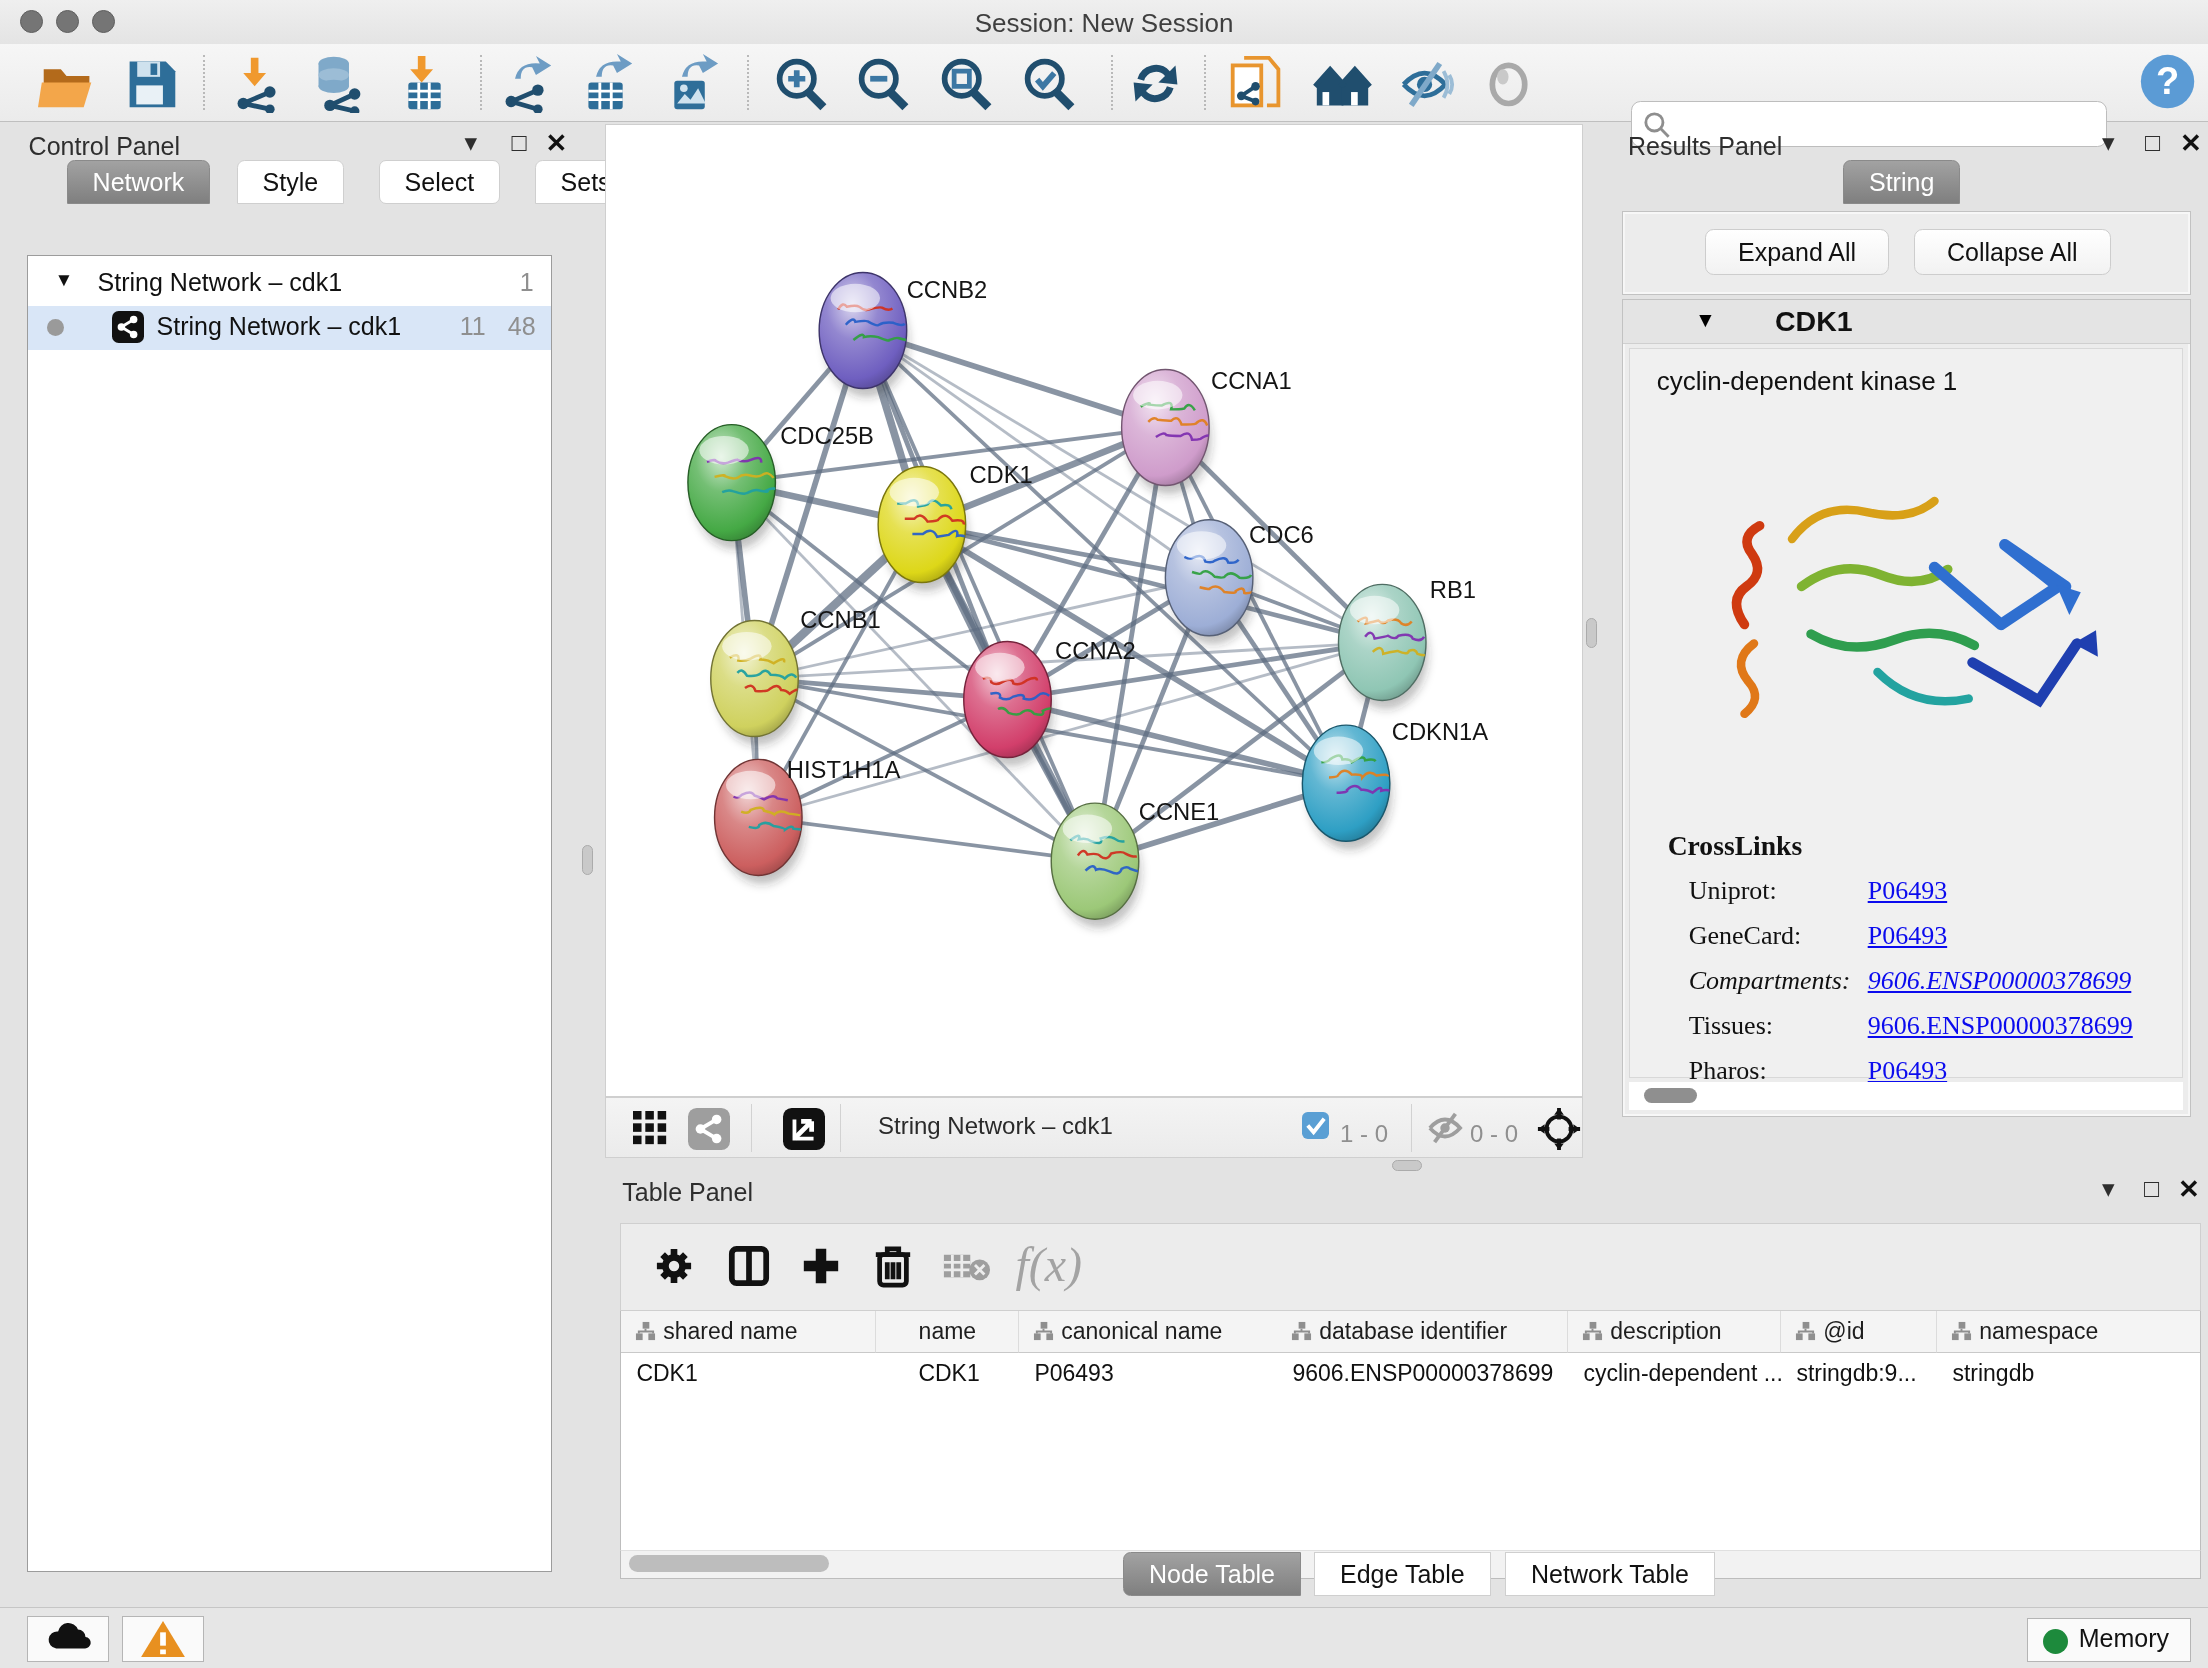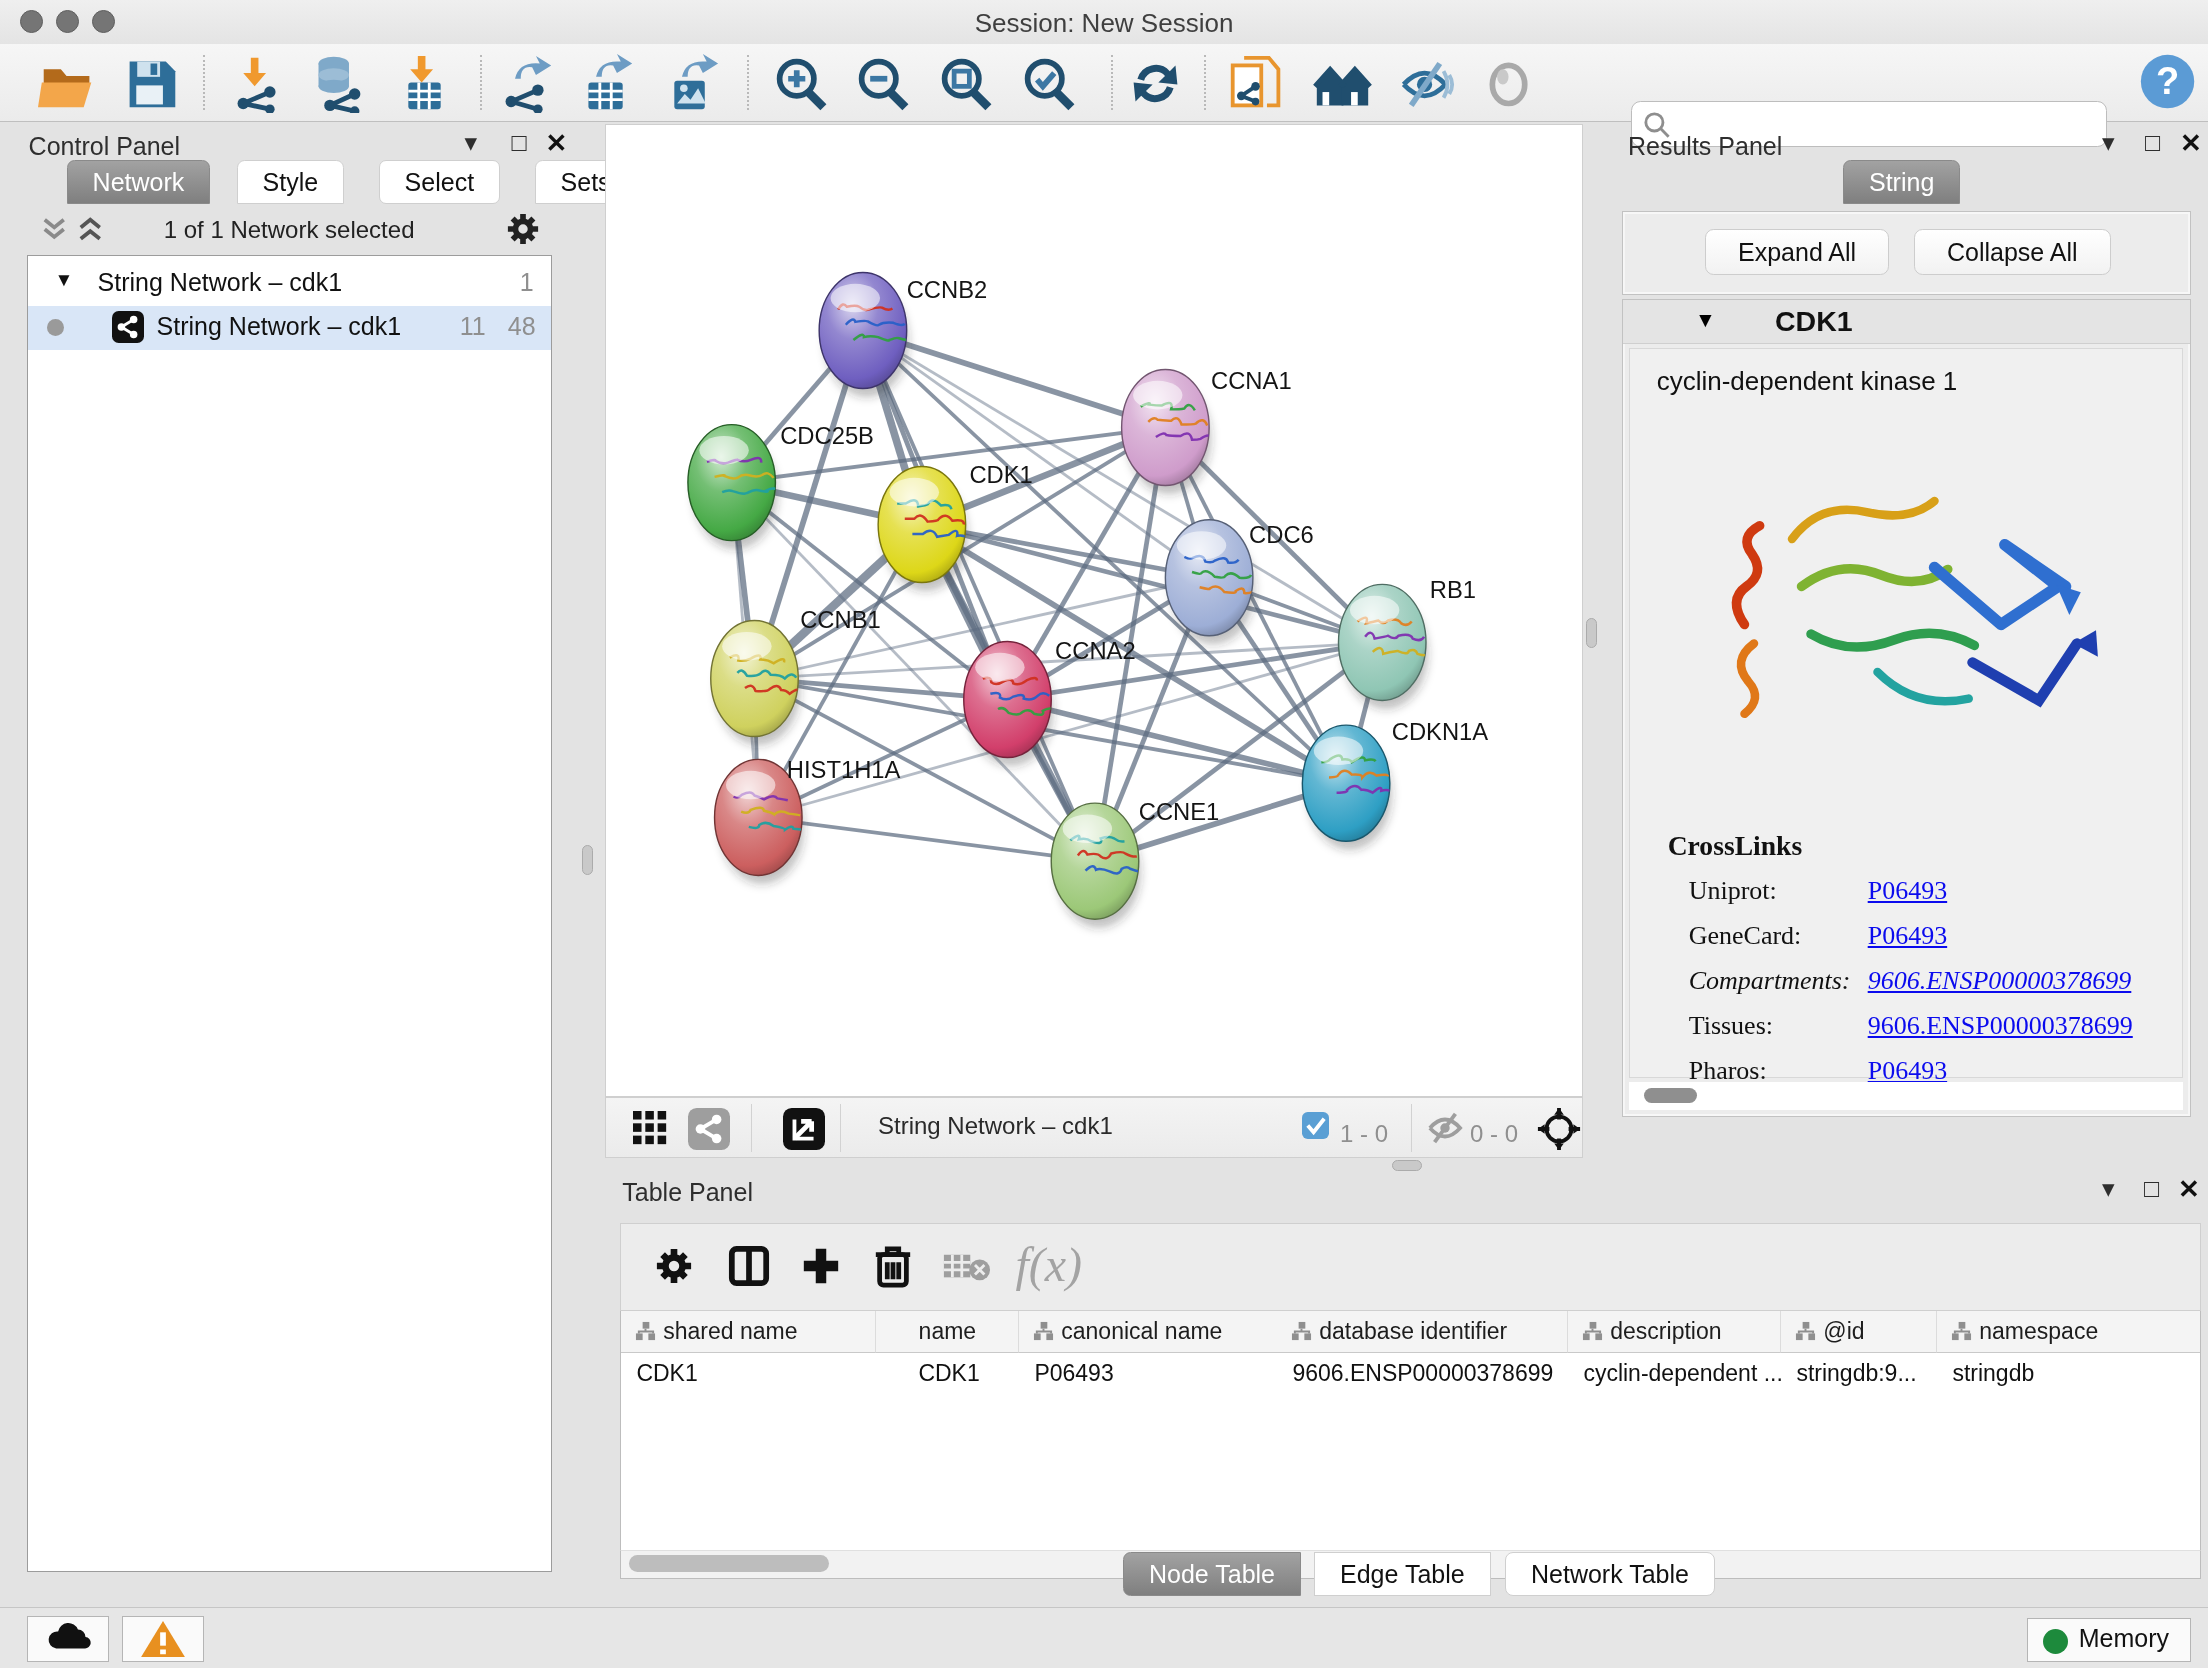--- a/index.html
+++ b/index.html
@@ -261,35 +261,20 @@
   <span class="abs" style="left:457px;top:5.7px;font-size:25px;color:#2e2e2e">▾</span>
   <span class="abs" style="left:504px;top:5.7px;font-size:25px;color:#2e2e2e">□</span>
   <span class="abs" style="left:538px;top:5.7px;font-size:26px;color:#111;font-weight:bold">✕</span>
   <div id="cp-tabs">
       <div class="tab active" style="left: 59px; top: 38px;">Network</div>
       <div class="tab" style="left: 229px; top: 38px;">Style</div>
       <div class="tab" style="left: 371px; top: 38px; border-radius: 7px;">Select</div>
       <div class="tab" style="left: 527px; top: 38px;">Sets</div>
     </div>
 
-  <div class="abs" style="left:19px;top:84px;width:525px;height:48px">
-    <svg class="abs" style="left:13.3px;top:9.5px" width="28.5" height="28.5" viewBox="0 0 30 30">
-        <path d="M5 4 l10 8 10 -8 M5 14 l10 8 10 -8" fill="none" stroke="#8a8a8a" stroke-width="4"></path>
-      </svg>
-    <svg class="abs" style="left:49px;top:9.5px" width="28.5" height="28.5" viewBox="0 0 30 30">
-        <path d="M5 12 l10 -8 10 8 M5 24 l10 -8 10 8" fill="none" stroke="#555" stroke-width="4"></path>
-      </svg>
-    <span class="abs" style="left:0;width:100%;text-align:center;top:9.5px;font-size:24px;color:#222">1 of 1 Network selected</span>
-    <svg class="abs" style="left:479px;top:5.7px" width="34" height="34" viewBox="0 0 36 36">
-        <circle cx="18" cy="18" r="8" fill="none" stroke="#222" stroke-width="6"></circle>
-        <g stroke="#222" stroke-width="6">
-          <path d="M18 2 v7 M18 27 v7 M2 18 h7 M27 18 h7 M7 7 l5 5 M24 24 l5 5 M29 7 l-5 5 M12 24 l-5 5"></path>
-        </g>
-      </svg>
-  </div>
 
   <div id="cp-list">
     <div class="cp-row" style="margin-top:5.7px">
       <span class="abs" style="left:27px;top:7.6px;font-size:19px">▼</span>
       <span class="abs" style="left:70px;top:6.7px">String Network – cdk1</span>
       <span class="abs" style="right:17px;top:6.7px;color:#8f8f8f">1</span>
     </div>
     <div class="cp-row selected">
       <span class="abs" style="left:19px;top:13.3px;width:17px;height:17px;border-radius:50%;background:#9a9a9a"></span>
       <span class="share-badge abs" style="left:84px;top:5.7px">
@@ -776,21 +761,21 @@
         <div class="td" style="left: 1160px; width: 156px; padding: 6.7px 0px 0px 15px;">stringdb:9...</div>
         <div class="td" style="left: 1316px; width: 276px; padding: 6.7px 0px 0px 15px;">stringdb</div>
       </div>
   </div>
   <div id="hscroll">
       <div id="hthumb"></div>
     </div>
   <div id="tp-tabs">
       <div class="tab active" style="left: 514px; top: 384px; border-radius: 7.6px 0px 0px 7.6px;">Node Table</div>
       <div class="tab" style="left: 705px; top: 384px; border-radius: 0px;">Edge Table</div>
-      <div class="tab" style="left: 896px; top: 384px; border-radius: 8px;">Network Table</div>
+      <div class="tab" style="left: 896px; top: 384px; border-radius: 0px;">Network Table</div>
     </div>
 </div>
 
 <div id="status-bar">
   <div class="sq-btn" style="left:27px">
     <svg width="51" height="38" style="margin-top:3.8px" viewBox="0 0 54 40">
         <path d="M14 30 a9 9 0 0 1 2 -18 a11 11 0 0 1 21 -2 a8 8 0 0 1 8 8 a6 6 0 0 1 -1 12 z" fill="#111"></path>
       </svg>
   </div>
   <div class="sq-btn" style="left:122px">

